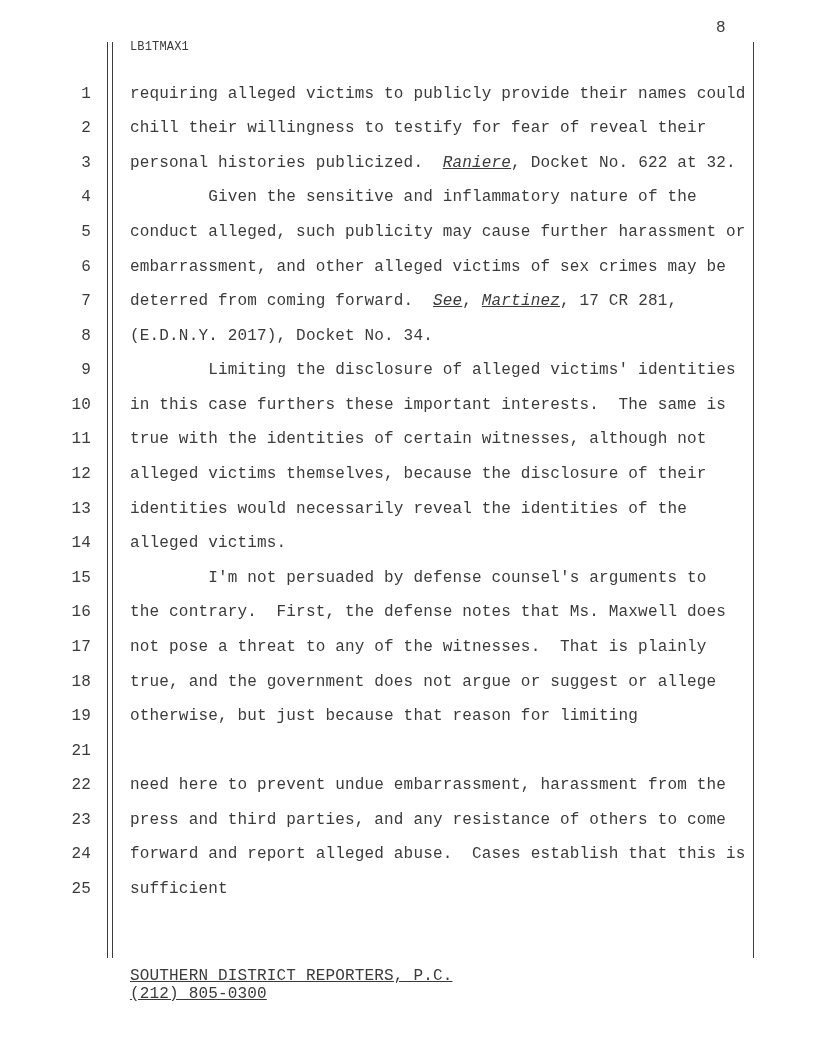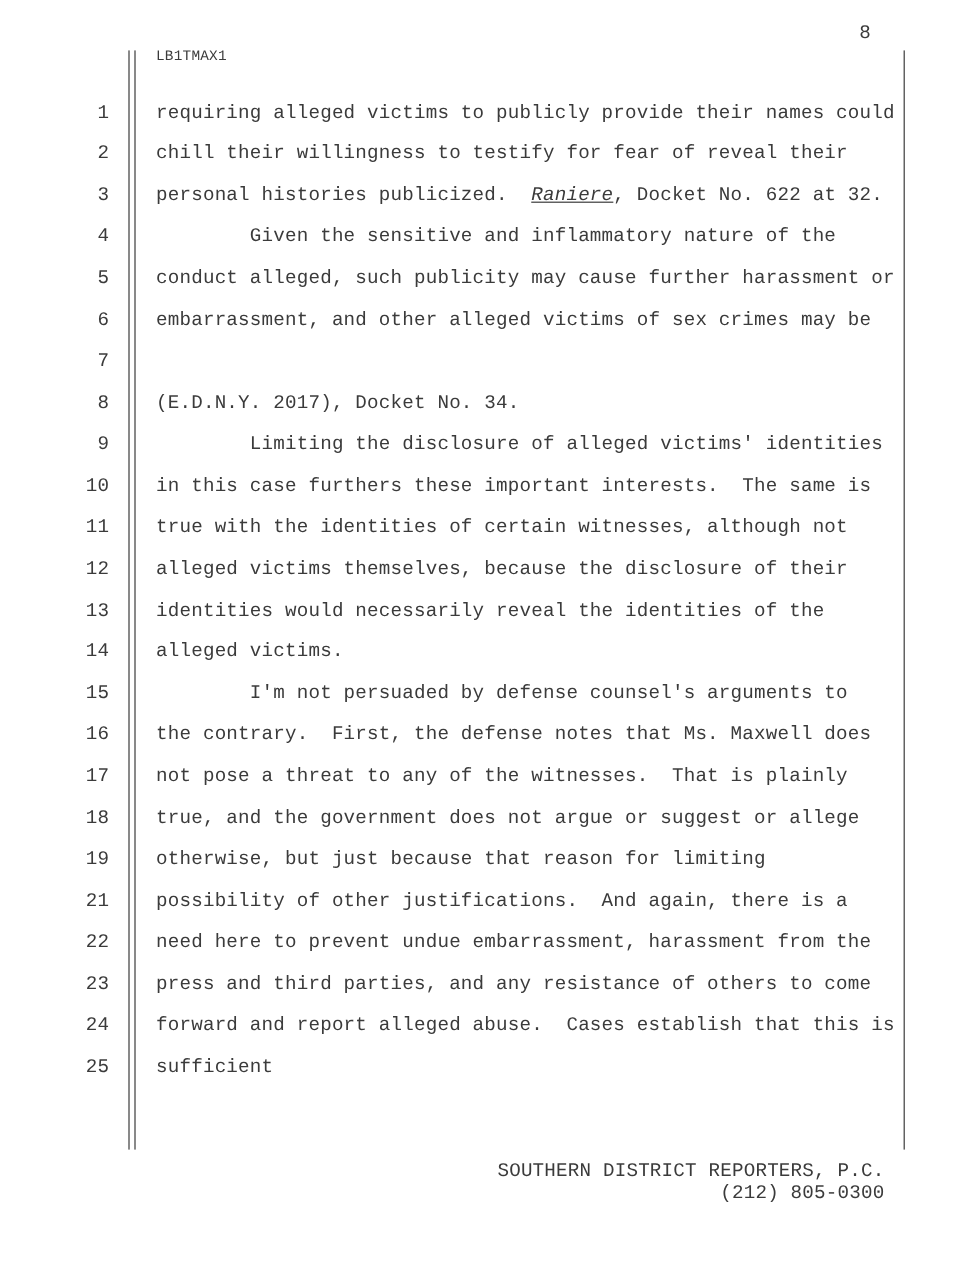--- a/index.html
+++ b/index.html
@@ -62,24 +62,25 @@
     left: 130px;
     white-space: pre;
     text-align: center;
   }
   .italic { font-style: italic; text-decoration: underline; }
   .footer {
     position: absolute;
     top: 968px;
     left: 130px;
     width: 607px;
-    text-align: right;
+    text-align: left;
     font-size: 16px;
     line-height: 17.8px;
     letter-spacing: 0.17px;
+    text-decoration: underline;
   }
 </style>
 </head>
 <body>
 
 <div class="page">
   <div class="page-number">8</div>
   <div class="header-id">LB1TMAX1</div>
 
   <div class="rule rule-left-outer"></div>
@@ -106,20 +107,21 @@
       <div class="line">
         <span class="num">5</span>
         <span class="txt"><span>conduct alleged, such publicity may cause further harassment or</span></span>
       </div>
       <div class="line">
         <span class="num">6</span>
         <span class="txt"><span>embarrassment, and other alleged victims of sex crimes may be</span></span>
       </div>
       <div class="line">
         <span class="num">7</span>
+        <span class="txt"><span>deterred from coming forward.  </span><span class="italic">See</span><span>, </span><span class="italic">Martinez</span><span>, 17 CR 281,</span></span>
       </div>
       <div class="line">
         <span class="num">8</span>
         <span class="txt"><span>(E.D.N.Y. 2017), Docket No. 34.</span></span>
       </div>
       <div class="line">
         <span class="num">9</span>
         <span class="txt"><span>        Limiting the disclosure of alleged victims' identities</span></span>
       </div>
       <div class="line">
@@ -157,21 +159,20 @@
       <div class="line">
         <span class="num">18</span>
         <span class="txt"><span>true, and the government does not argue or suggest or allege</span></span>
       </div>
       <div class="line">
         <span class="num">19</span>
         <span class="txt"><span>otherwise, but just because that reason for limiting</span></span>
       </div>
       <div class="line">
         <span class="num">21</span>
-        <span class="txt"><span>possibility of other justifications.  And again, there is a</span></span>
       </div>
       <div class="line">
         <span class="num">22</span>
         <span class="txt"><span>need here to prevent undue embarrassment, harassment from the</span></span>
       </div>
       <div class="line">
         <span class="num">23</span>
         <span class="txt"><span>press and third parties, and any resistance of others to come</span></span>
       </div>
       <div class="line">

